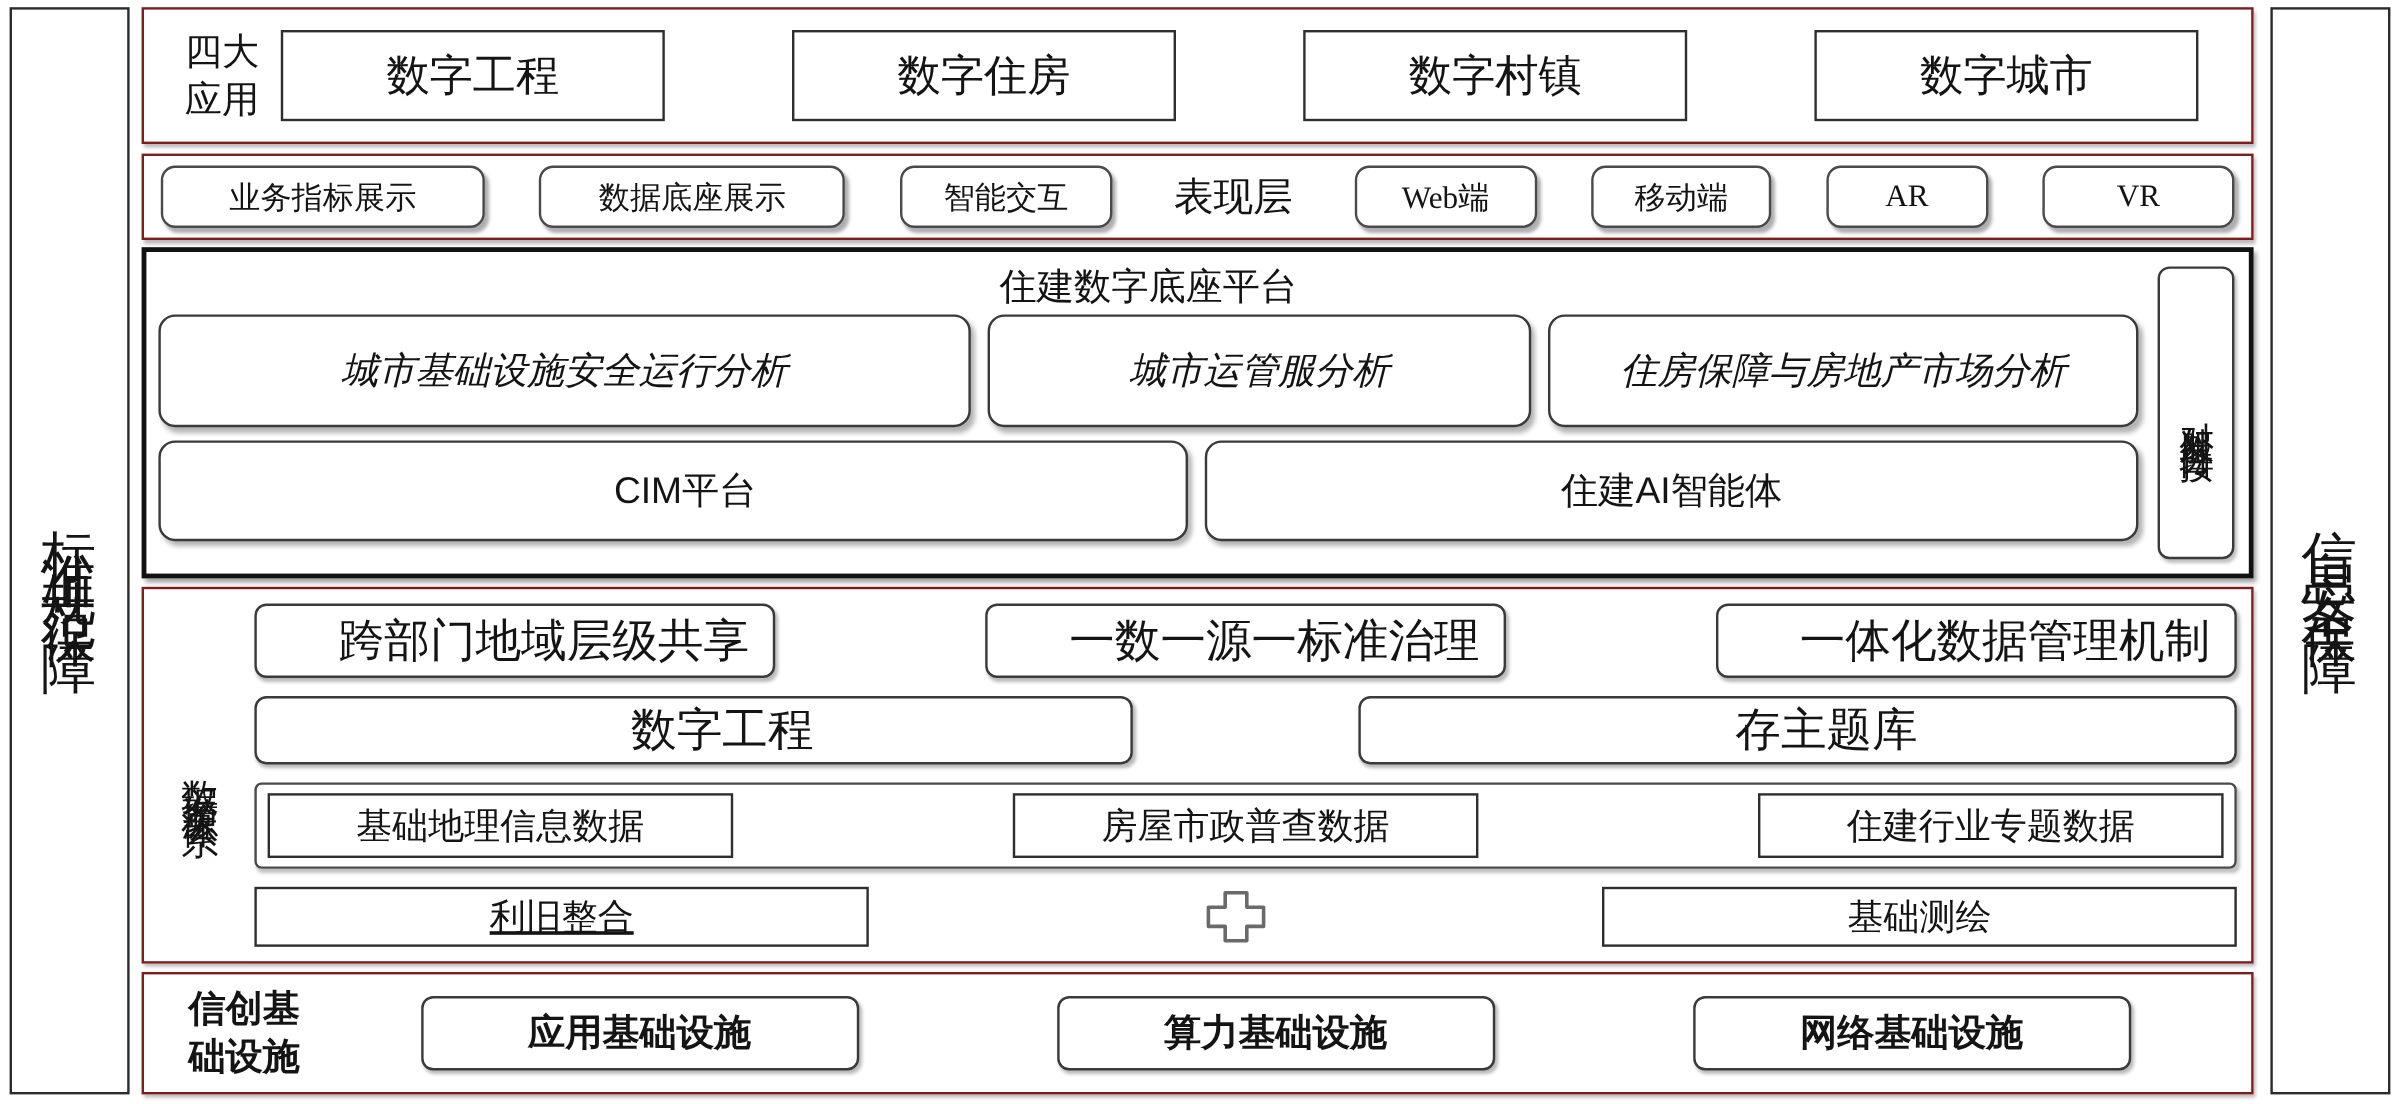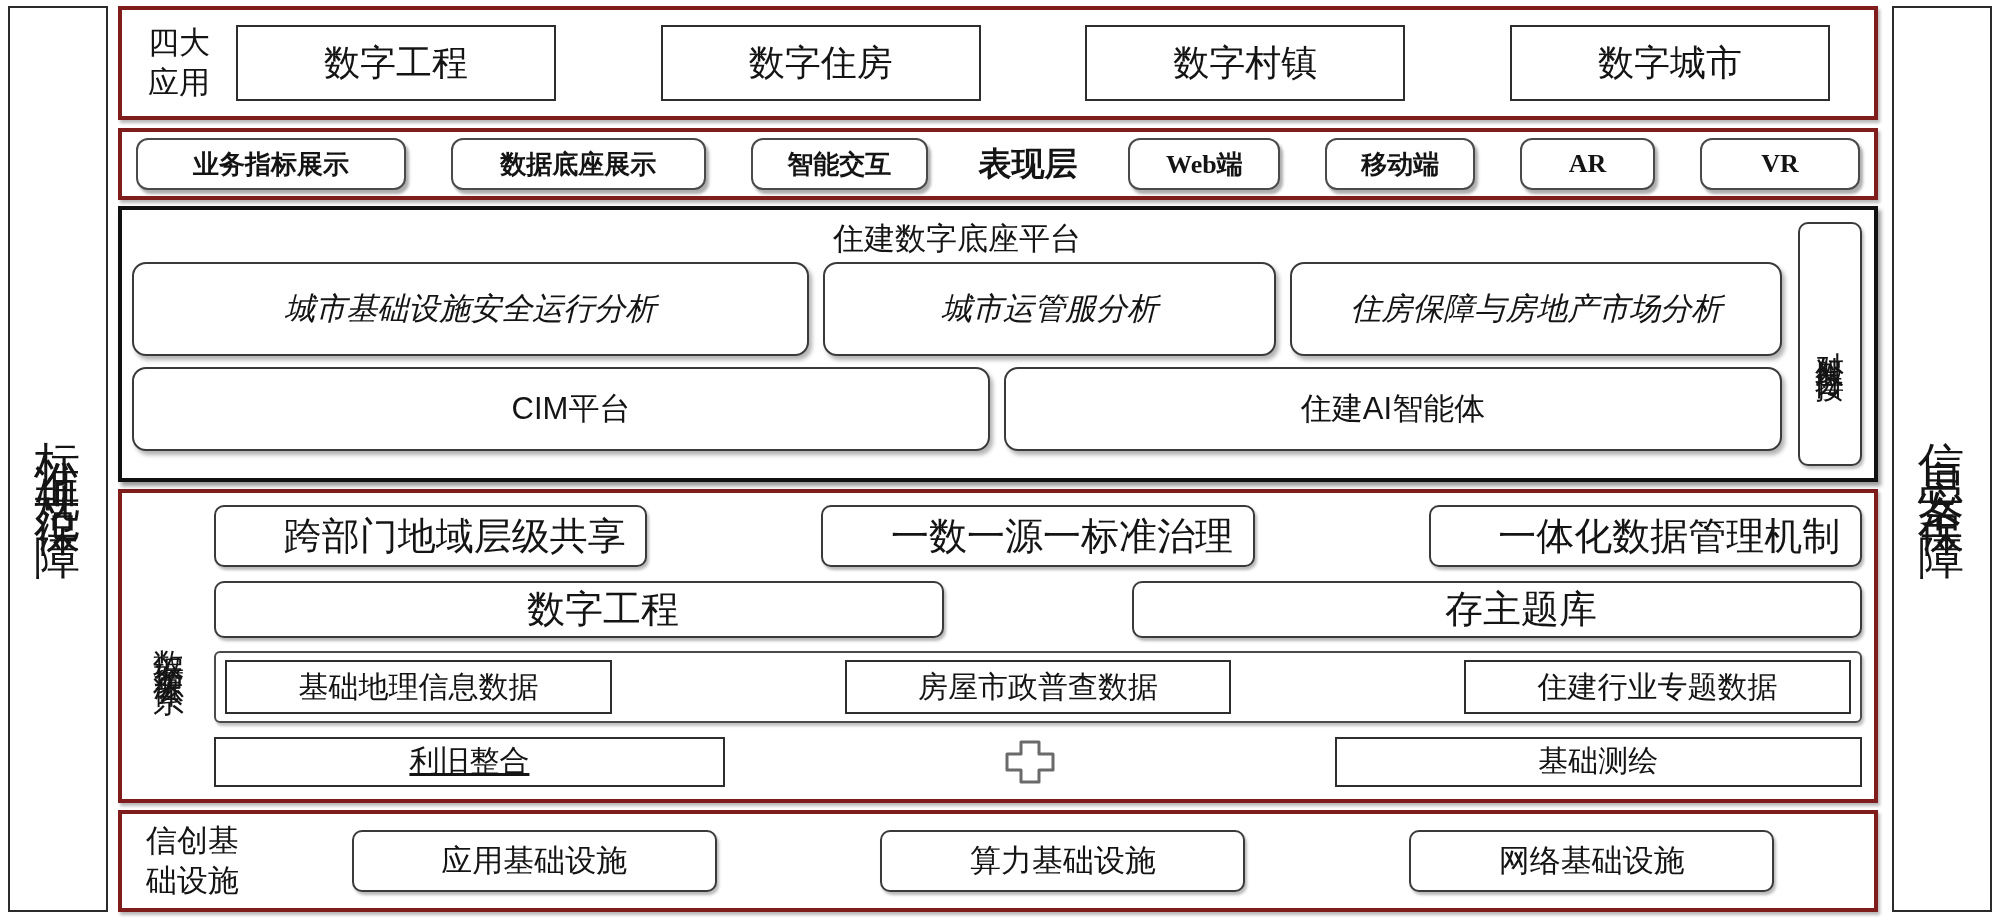--- a/index.html
+++ b/index.html
@@ -23,36 +23,37 @@
   .vtext {
     writing-mode: vertical-rl; text-orientation: upright;
     white-space: nowrap;
   }
   .pillar-text { font-size: 46px; letter-spacing: 18px; font-weight: 500; }
 
   
   .main { position: absolute; left: 118px; right: 122px; top: 6px; bottom: 8px;
           display: flex; flex-direction: column; }
   .section {
-    border: 4px solid #7f1d1d; background: #fff;
+    border: 2px solid #7f1d1d; background: #fff;
     box-shadow: 2px 3px 3px rgba(0,0,0,0.28);
+    text-align: right;
   }
 
   
   .row-apps { height: 114px; margin-bottom: 8px; display: flex; align-items: center; padding-left: 26px; }
   .apps-label { width: 70px; font-size: 31px; line-height: 1.3; }
   .apps-boxes { flex: 1; display: flex; justify-content: space-between; padding: 0 44px 0 18px; align-items: center; }
   .app-box {
     width: 320px; height: 76px; border: 2px solid #2e2e2e; background: #fff;
     display: flex; align-items: center; justify-content: center; font-size: 36px;
   }
 
   
   .row-present { height: 72px; margin-bottom: 6px; display: flex; align-items: center;
-                 justify-content: space-between; padding: 0 14px; font-weight: bold; }
+                 justify-content: space-between; padding: 0 14px; }
   .pill {
     border: 2px solid #4a4a4a; border-radius: 12px; height: 52px; background: #fff;
     display: flex; align-items: center; justify-content: center; font-size: 26px;
     box-shadow: 3px 4px 3px rgba(0,0,0,0.32);
   }
   .serif { font-family: "Liberation Serif", "DejaVu Serif", serif; }
   .w1 { width: 270px; } .w2 { width: 255px; } .w3 { width: 177px; }
   .w4 { width: 152px; } .w5 { width: 150px; } .w6 { width: 135px; } .w7 { width: 160px; }
   .present-label { font-size: 33px; padding: 0 6px; }
 
@@ -100,21 +101,21 @@
     display: flex; align-items: center; justify-content: center; font-size: 30px;
   }
   .r4c .flat-box { width: 23.8%; height: 54px; }
   .r4d { height: 50px; }
   .r4d .flat-box { height: 50px; }
   .r4d .left-flat { width: 31%; text-decoration: underline; }
   .r4d .right-flat { width: 32%; }
   .plus-wrap { display: flex; align-items: center; justify-content: center; }
 
   
-  .row-infra { flex: 1; display: flex; align-items: center; padding-left: 24px; }
+  .row-infra { flex: 1; display: flex; align-items: center; padding-left: 24px; font-weight: bold; }
   .infra-label { width: 106px; font-size: 31px; line-height: 1.3; }
   .infra-boxes { flex: 1; display: flex; justify-content: space-around; align-items: center; padding: 0 18px; }
   .infra-box {
     width: 365px; height: 62px; border: 2px solid #3a3a3a; border-radius: 10px; background: #fff;
     display: flex; align-items: center; justify-content: center; font-size: 31px;
     box-shadow: 2px 3px 3px rgba(0,0,0,0.28);
   }
 </style>
 </head>
 <body>

